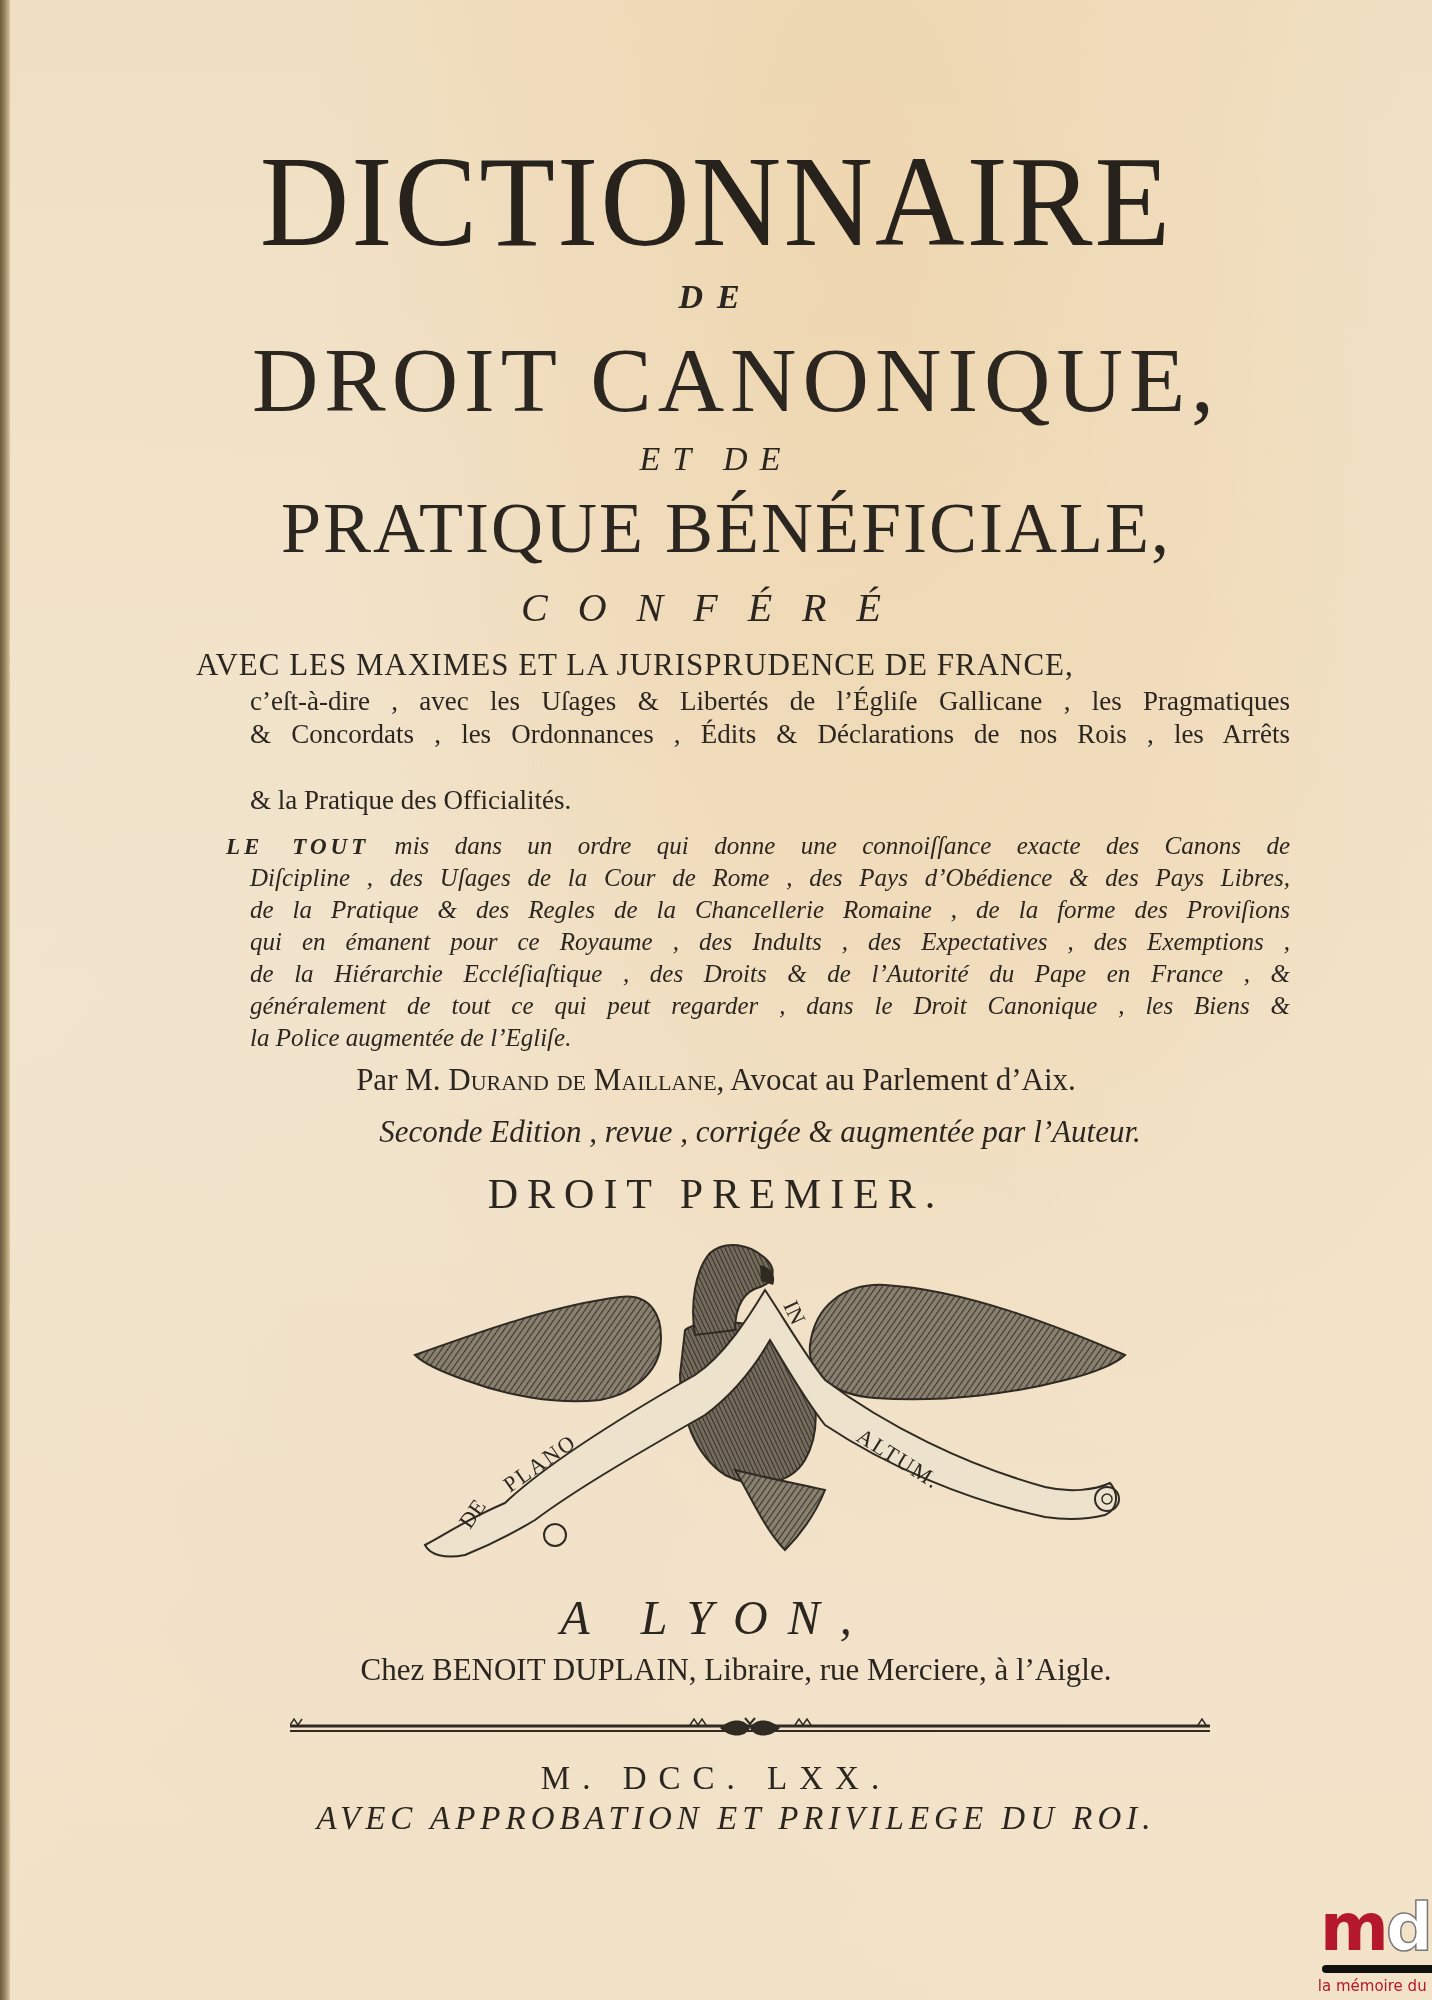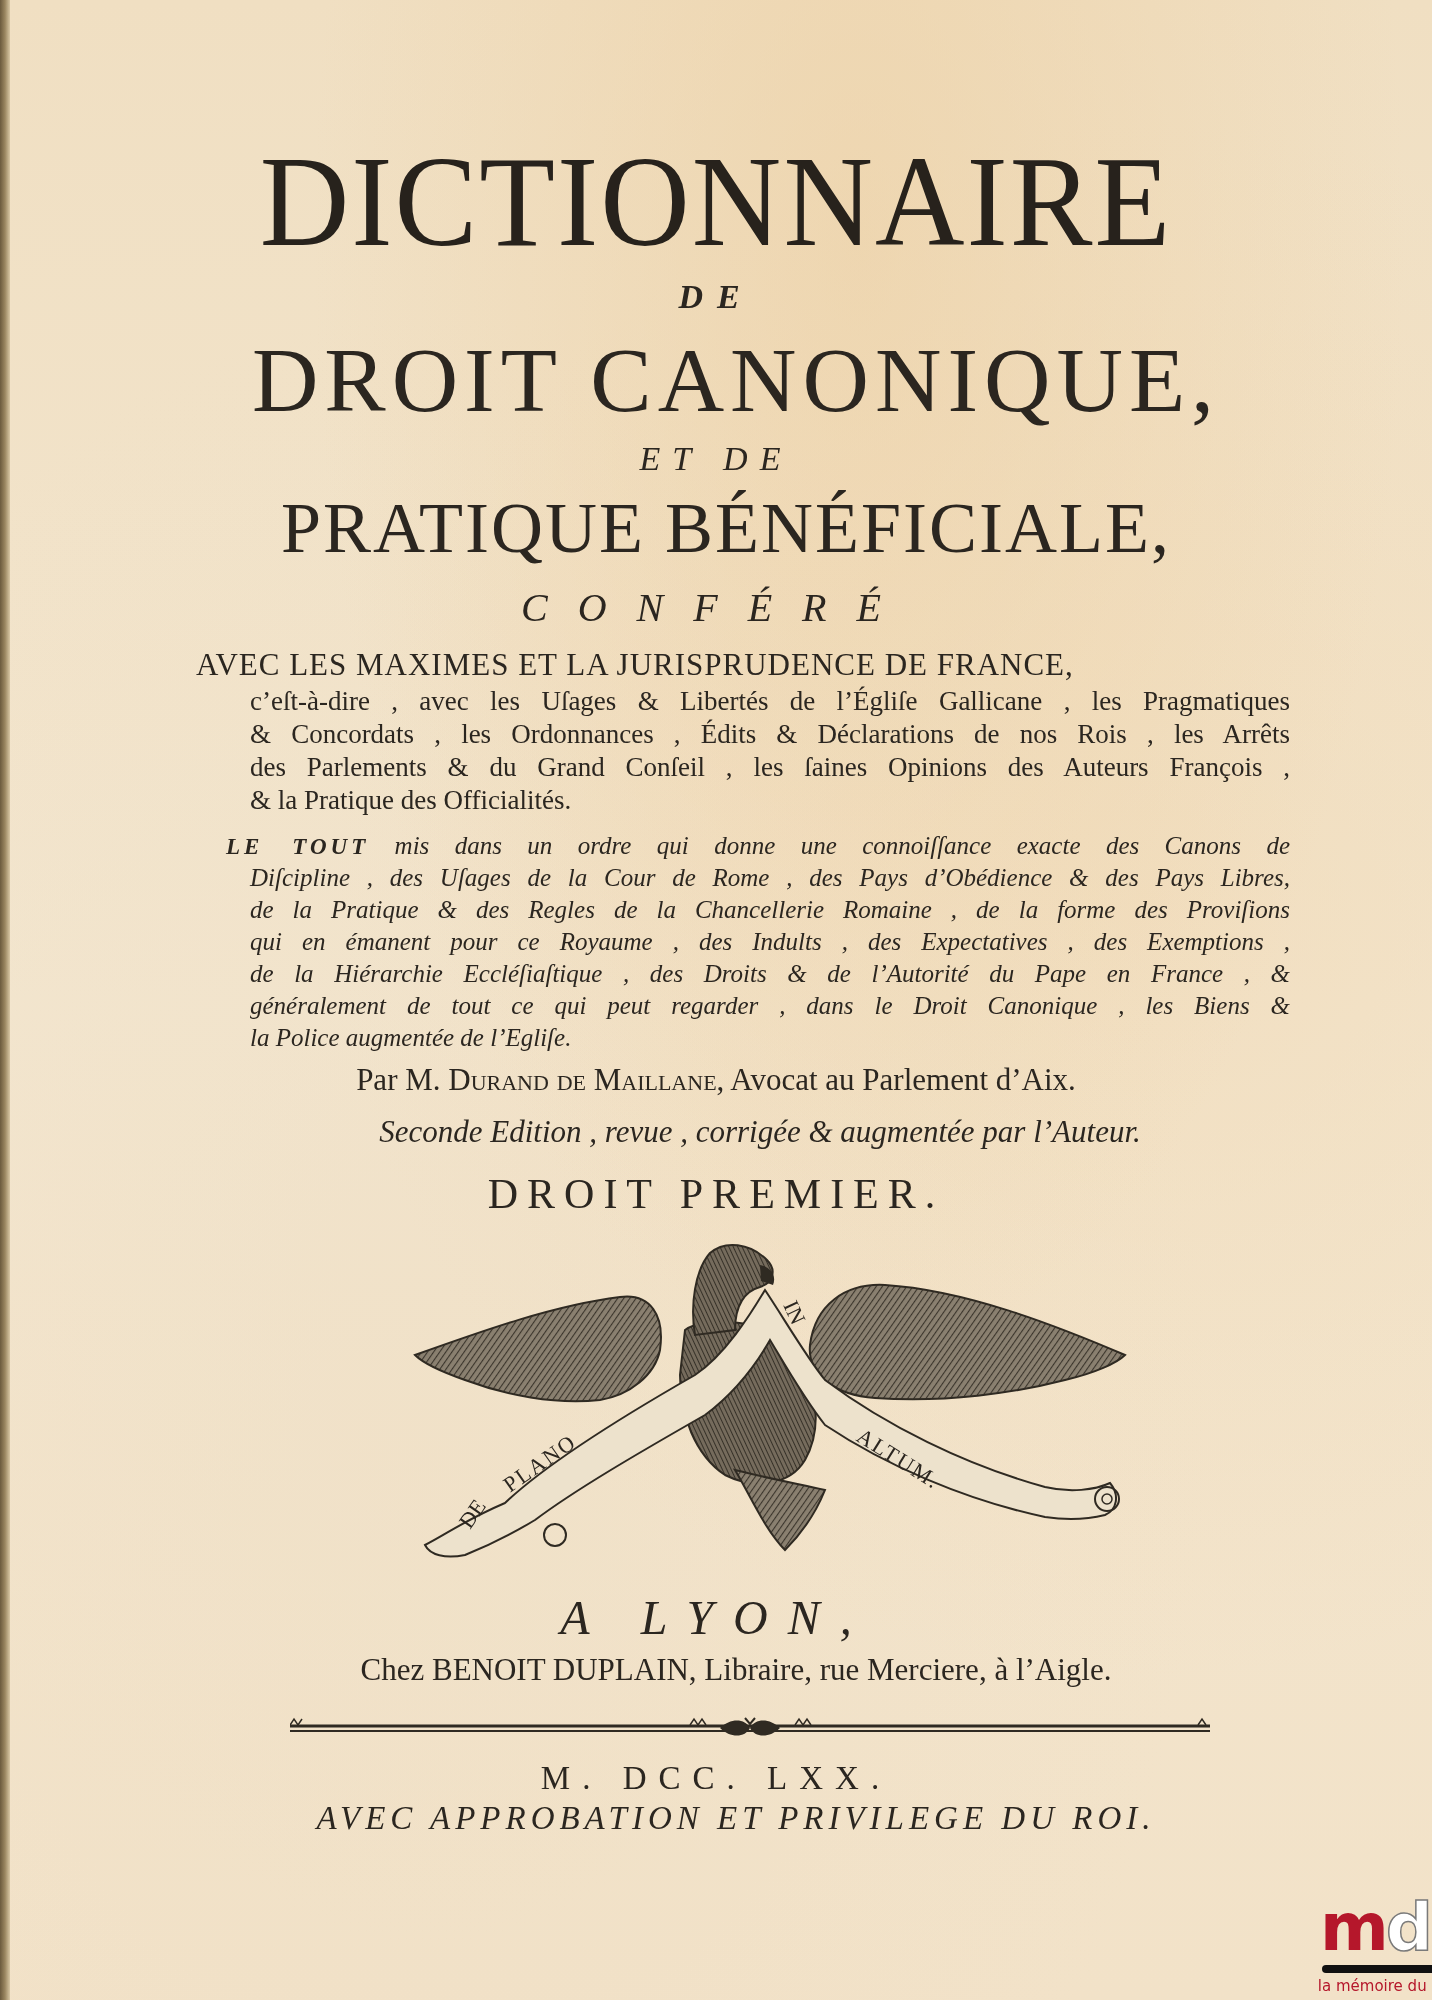--- a/index.html
+++ b/index.html
@@ -214,21 +214,20 @@
   <div class="line de">DE</div>
   <div class="line title-droit">DROIT CANONIQUE,</div>
   <div class="line et-de">ET DE</div>
   <div class="line title-pratique">PRATIQUE BÉNÉFICIALE,</div>
   <div class="line confere">CONFÉRÉ</div>
 
   <div class="block avec-caps">AVEC LES MAXIMES ET LA JURISPRUDENCE DE FRANCE,</div>
 
   <div class="desc-line" style="top:686px;">c’eſt-à-dire , avec les Uſages &amp; Libertés de l’Égliſe Gallicane , les Pragmatiques</div>
   <div class="desc-line" style="top:719px;">&amp; Concordats , les Ordonnances , Édits &amp; Déclarations de nos Rois , les Arrêts</div>
-  <div class="desc-line" style="top:752px;">des Parlements &amp; du Grand Conſeil , les ſaines Opinions des Auteurs François ,</div>
   <div class="desc-line last" style="top:785px;">&amp; la Pratique des Officialités.</div>
 
   <div class="tout-line first" style="top:832px;">
     <span class="tout-lead">LE TOUT</span>
     <span>mis dans un ordre qui donne une connoiſſance exacte des Canons de</span>
   </div>
   <div class="tout-line" style="top:864px;">Diſcipline , des Uſages de la Cour de Rome , des Pays d’Obédience &amp; des Pays Libres,</div>
   <div class="tout-line" style="top:896px;">de la Pratique &amp; des Regles de la Chancellerie Romaine , de la forme des Proviſions</div>
   <div class="tout-line" style="top:928px;">qui en émanent pour ce Royaume , des Indults , des Expectatives , des Exemptions ,</div>
   <div class="tout-line" style="top:960px;">de la Hiérarchie Eccléſiaſtique , des Droits &amp; de l’Autorité du Pape en France , &amp;</div>

